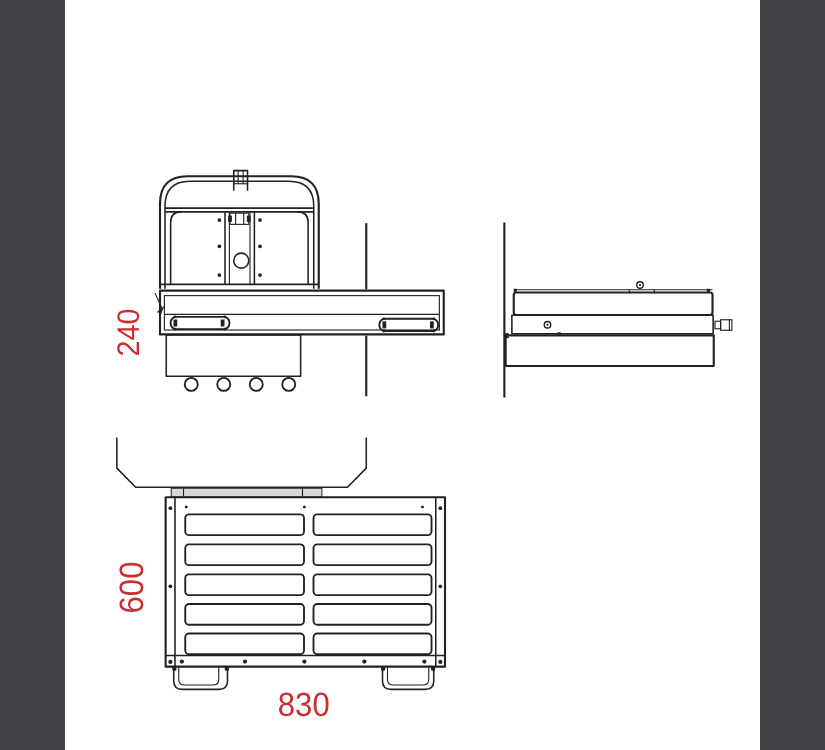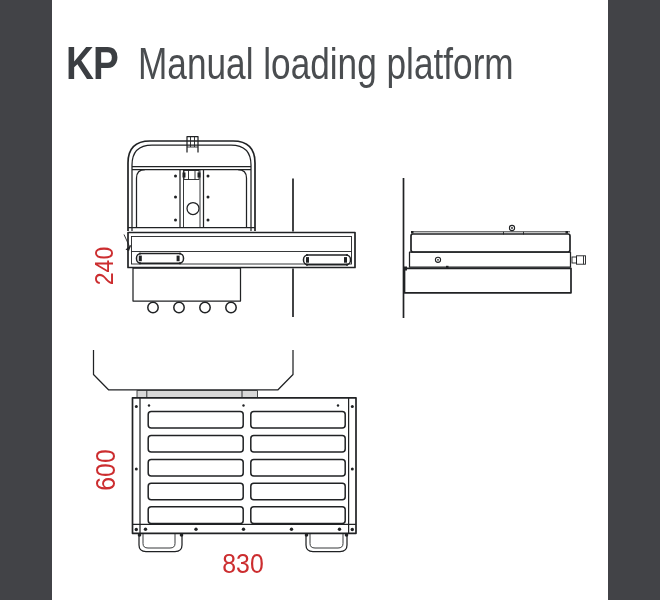--- a/index.html
+++ b/index.html
@@ -34,24 +34,20 @@
   .dim-830{left:243px;top:564px;font-size:27px;}
 </style>
 </head>
 <body>
 
 <div class="page">
 
   <div class="frame-bar left"></div>
   <div class="frame-bar right"></div>
 
-  <div class="title-row">
-    <span class="title-code">KP</span>
-    <span class="title-name">Manual loading platform</span>
-  </div>
 
   <svg class="drawing" width="660" height="600" viewBox="0 0 660 600">
 
     <g>
 
       <g>
         <path class="s-main" d="M293,178.5 V231.5"></path>
         <path class="s-main" d="M293,268.5 V317"></path>
       </g>
 

